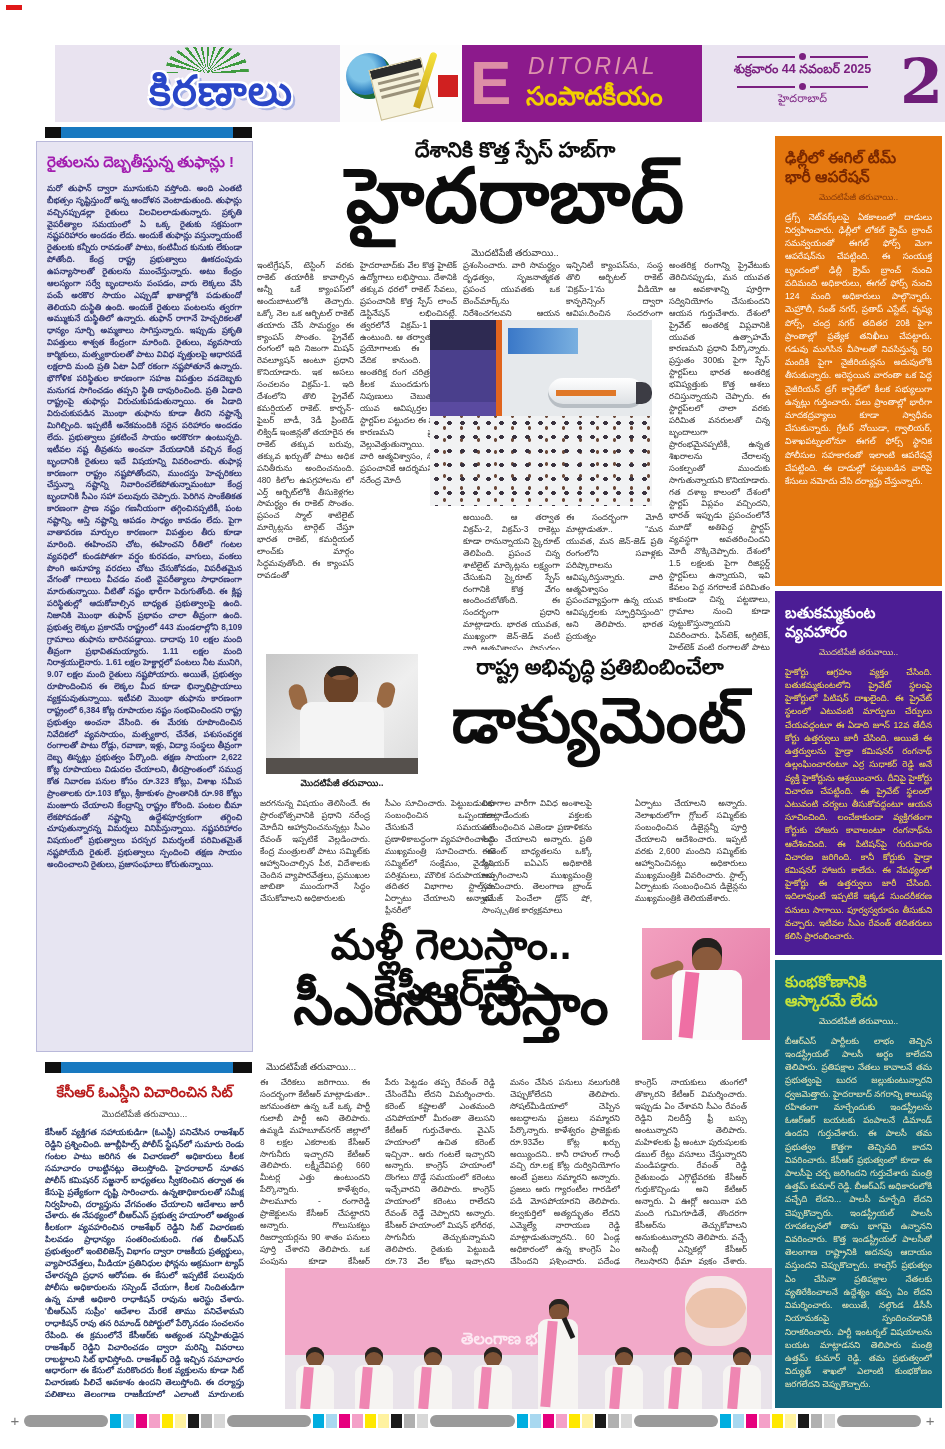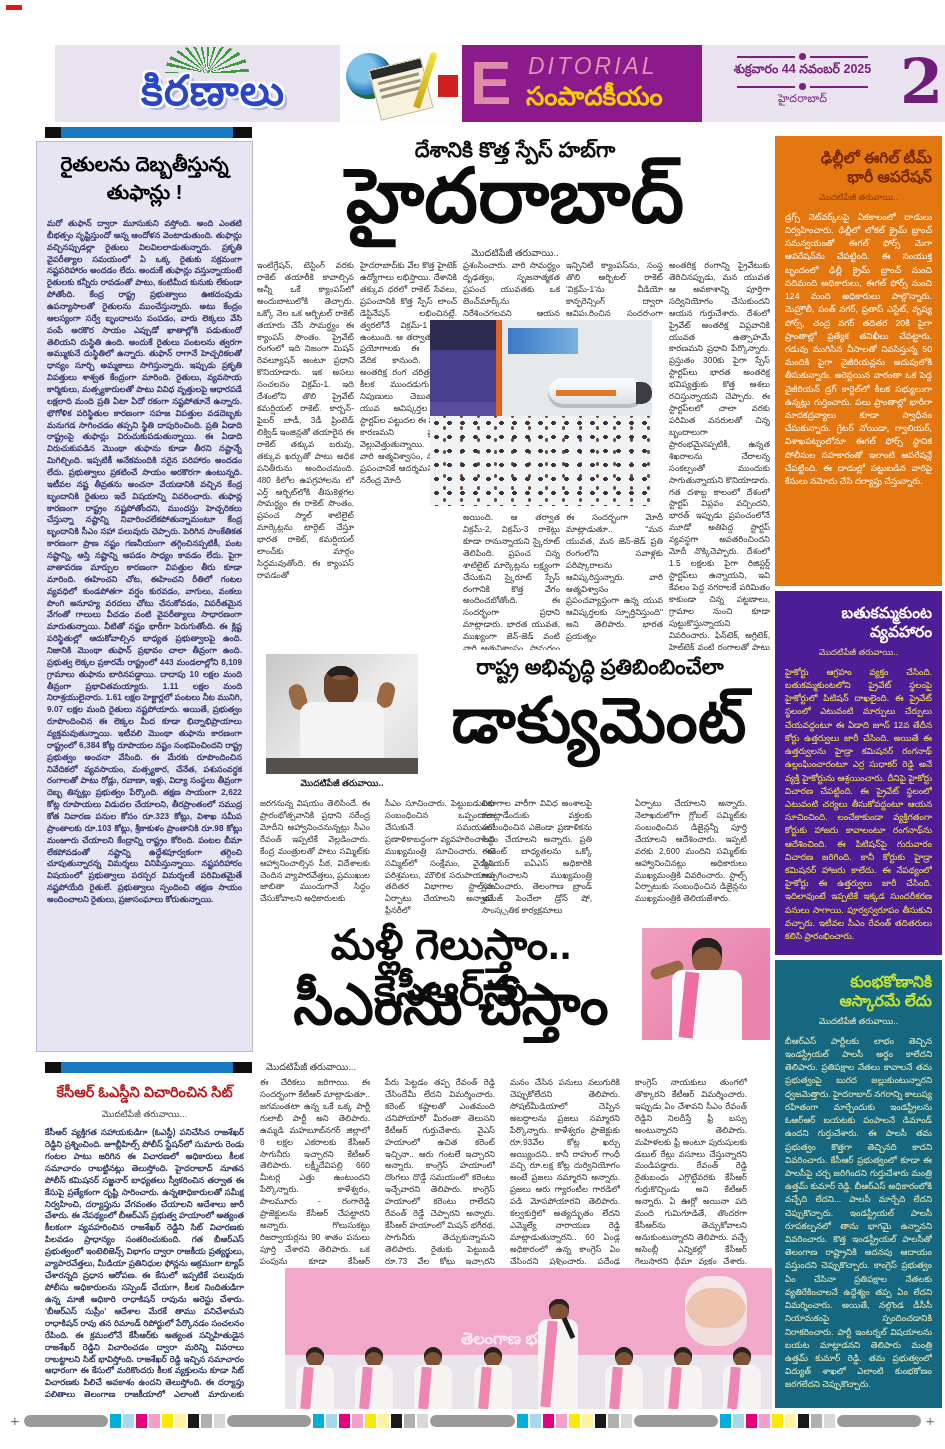--- a/index.html
+++ b/index.html
@@ -8,21 +8,21 @@
   .abs{position:absolute;}
   .just{text-align:justify;}
   .ovh{overflow:hidden;font-weight:bold;}
 
   
   .red-tick{left:6px;top:5px;width:16px;height:5px;background:#e01818;}
   .masthead{left:55px;top:45px;width:890px;height:77px;background:#e9e3f0;}
   .logo-wrap{position:absolute;left:15px;top:4px;width:270px;height:70px;text-align:center;}
   .logo-rays{position:absolute;left:95px;top:-2px;width:84px;height:26px;border-radius:84px 84px 0 0;
     background:repeating-conic-gradient(from -70deg at 50% 100%, #3f9b3f 0 5deg, transparent 5deg 14deg);}
-  .logo-text{position:absolute;left:8px;top:18px;width:270px;font-size:42px;font-weight:bold;color:#2946c8;
+  .logo-text{position:absolute;left:16px;top:18px;width:270px;font-size:42px;font-weight:bold;color:#2946c8;
     letter-spacing:1px;text-shadow:-2px -2px 0 #fff,2px -2px 0 #fff,-2px 2px 0 #fff,2px 2px 0 #fff,4px 4px 0 #aab4e4;}
   .mid-art{position:absolute;left:285px;top:0;width:122px;height:77px;background:#fdfdfd;overflow:hidden;}
   .globe{position:absolute;left:6px;top:8px;width:46px;height:46px;border-radius:50%;
     background:radial-gradient(circle at 35% 35%, #7ec4e8 0 30%, #2e7fc0 55%, #1b5a92 100%);box-shadow:inset -4px -4px 0 #1f6d35;}
   .news-roll{position:absolute;left:34px;top:18px;width:52px;height:50px;background:#f6f2dc;transform:rotate(-14deg);
     border:1px solid #c9bd92;box-shadow:inset 0 9px 0 #2b2b2b;}
   .news-roll i{display:block;height:3px;margin:4px 5px 0 5px;background:#9a917a;}
   .news-roll i:first-child{margin-top:13px;}
   .quill{position:absolute;left:82px;top:6px;width:7px;height:58px;background:linear-gradient(#f5e23c,#caa419);transform:rotate(18deg);border-radius:4px 4px 0 0;}
   .red-box{position:absolute;left:98px;top:30px;width:20px;height:22px;background:#d02020;}
@@ -35,21 +35,21 @@
   .rule-row .ln{height:2px;width:58px;background:#7b2080;}
   .rule-row .dm{width:7px;height:7px;background:#7b2080;border-radius:50%;}
   .date-line{font-size:12.5px;font-weight:bold;margin-top:2px;}
   .city-line{font-size:11px;margin-top:2px;}
   .page-no{position:absolute;left:845px;top:2px;font-size:62px;font-weight:bold;color:#6e1d78;font-family:"DejaVu Serif",serif;line-height:70px;}
 
   
   .deco-bar{left:45px;width:207px;height:11px;background:#101010;}
   .deco-bar .blue{position:absolute;left:16px;top:0;width:172px;height:11px;background:#1879c0;}
   .edit-box{left:36px;top:141px;width:217px;height:911px;background:#e7e5f2;border:1px solid #b9b9da;box-sizing:border-box;padding:11px 10px;}
-  .edit-title{font-size:20px;font-weight:bold;color:#000000;text-align:center;margin-bottom:9px;}
+  .edit-title{font-size:15px;font-weight:bold;color:#a21caf;text-align:left;margin-bottom:9px;}
   .edit-body{font-size:8.3px;line-height:1.43;color:#333a72;height:845px;overflow:hidden;}
   .sit-box{left:36px;top:1076px;width:217px;height:332px;background:#fff;box-sizing:border-box;padding:8px 9px;}
   .sit-title{font-size:14.5px;font-weight:bold;color:#b91c1c;text-align:center;margin-bottom:5px;}
   .sit-cont{font-size:9px;color:#444;text-align:center;margin-bottom:6px;}
   .sit-body{font-size:8.4px;line-height:1.42;color:#2c3a66;height:270px;overflow:hidden;}
 
   
   .kicker{font-weight:bold;color:#101010;text-align:center;}
   .lead-kicker{left:255px;top:138px;width:520px;font-size:21px;}
   .lead-headline{left:255px;top:152px;width:520px;font-size:76px;font-weight:bold;color:#0c0c0c;text-align:center;line-height:1.15;}
@@ -103,21 +103,21 @@
   .fig .bd{position:absolute;left:3px;top:18px;width:38px;height:44px;border-radius:9px 9px 0 0;background:#f6f4f2;}
   .fig .sc{position:absolute;left:9px;top:20px;width:10px;height:42px;background:#ef86b2;transform:rotate(5deg);}
   .fig.stand{width:56px;height:110px;margin-top:-46px;}
   .fig.stand .hd{left:19px;width:20px;height:22px;}
   .fig.stand .bd{left:8px;top:20px;width:40px;height:90px;}
   .fig.stand .sc{left:14px;top:22px;height:86px;}
   .fig.stand .mic{position:absolute;left:36px;top:18px;width:5px;height:22px;background:#1c1c1c;transform:rotate(-24deg);}
 
   
   .rail{left:775px;width:167px;box-sizing:border-box;padding:12px 10px;}
-  .rail-title{font-size:15.5px;font-weight:bold;text-align:right;line-height:1.25;}
+  .rail-title{font-size:15.5px;font-weight:bold;text-align:left;line-height:1.25;}
   .rail-cont{font-size:8.6px;text-align:center;margin:5px 0 7px 0;}
   .rail-body{font-size:8.7px;line-height:1.52;text-align:justify;overflow:hidden;}
   .eagle{top:136px;height:450px;background:#e4770f;}
   .eagle .rail-title{color:#7a2800;}
   .eagle .rail-cont{color:#8a3a08;}
   .eagle .rail-body{color:#ffffff;height:360px;}
   .bkm{top:591px;height:364px;background:#4c1d95;}
   .bkm .rail-title{color:#ffffff;}
   .bkm .rail-cont{color:#ecd98a;}
   .bkm .rail-body{color:#ffe74d;height:276px;}

